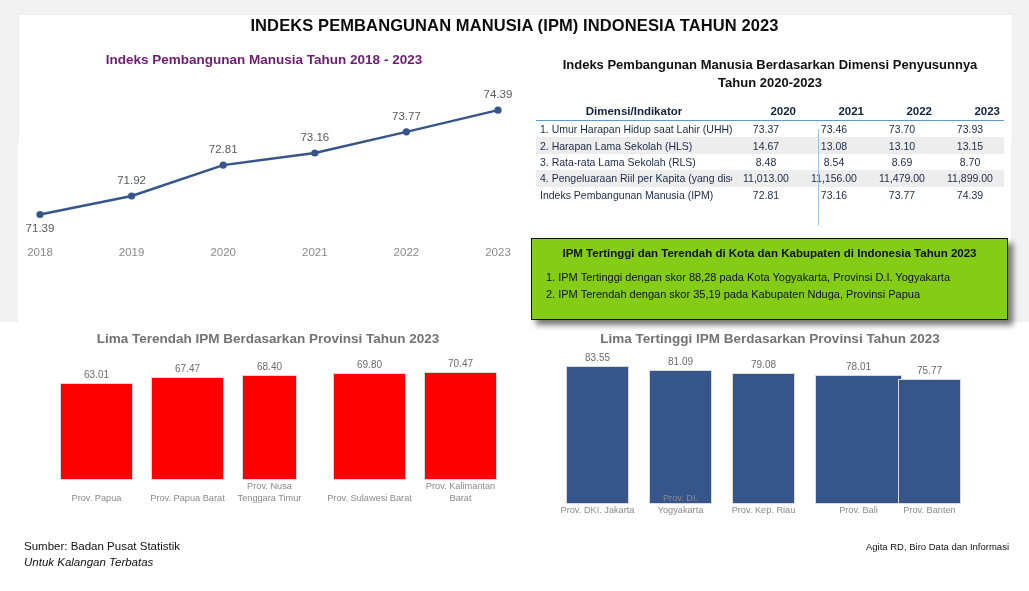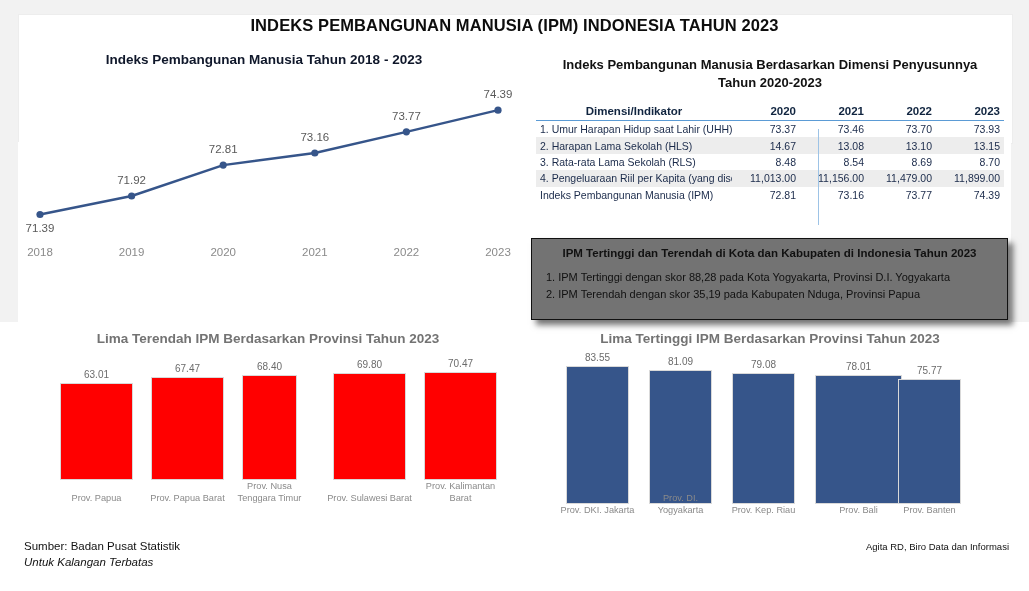--- a/index.html
+++ b/index.html
@@ -31,21 +31,21 @@
   .main-title{
     position:absolute;left:0;top:16px;width:1029px;
     text-align:center;
     font-size:16.5px;font-weight:bold;color:#0d0d0d;
     letter-spacing:.1px;
   }
 
   
   .linechart-wrap{position:absolute;left:8px;top:48px;width:512px;height:230px;}
   .linechart-title{
-    width:100%;text-align:center;font-size:13.5px;font-weight:bold;color:#0f172a;
+    width:100%;text-align:center;font-size:13.5px;font-weight:bold;color:#701a75;
     margin-top:4px;
   }
   .line-svg{position:absolute;left:0;top:30px;width:512px;height:160px;}
   .pt-label{
     position:absolute;font-size:11.5px;color:#595959;
     transform:translateX(-50%);white-space:nowrap;
   }
   .x-axis{position:absolute;left:0;top:198px;width:512px;height:20px;}
   .x-tick{
     position:absolute;font-size:11.5px;color:#8a8a8a;
@@ -67,31 +67,31 @@
     padding:2px 4px 3px 4px;
     border-bottom:1.4px solid #5b9bd5;
     vertical-align:bottom;
   }
   table.dim th.hdr-dim{text-align:center;position:relative;}
   table.dim th.hdr-yr{text-align:right;width:60px;}
   table.dim td{
     padding:2.2px 4px;white-space:nowrap;overflow:hidden;
   }
   table.dim td.lbl{text-align:left;}
-  table.dim td.num{text-align:right;}
+  table.dim td.num{text-align:center;}
   table.dim tr.alt td{background:#ededed;}
   .vsep{
     position:absolute;left:298px;top:26px;width:1px;height:96px;
     background:#9dc3e6;
   }
 
   
   .callout{
     position:absolute;left:531px;top:238px;width:477px;height:82px;
-    background:#737373;border:1.6px solid #111;
+    background:#84cc16;border:1.6px solid #111;
     box-shadow:5px 5px 6px rgba(0,0,0,.55);
     box-sizing:border-box;padding:8px 14px 0 14px;
   }
   .callout-title{
     text-align:center;font-size:11.5px;font-weight:bold;color:#111;
     margin-bottom:10px;
   }
   .callout-line{font-size:11px;color:#111;line-height:1.55;}
 
   

